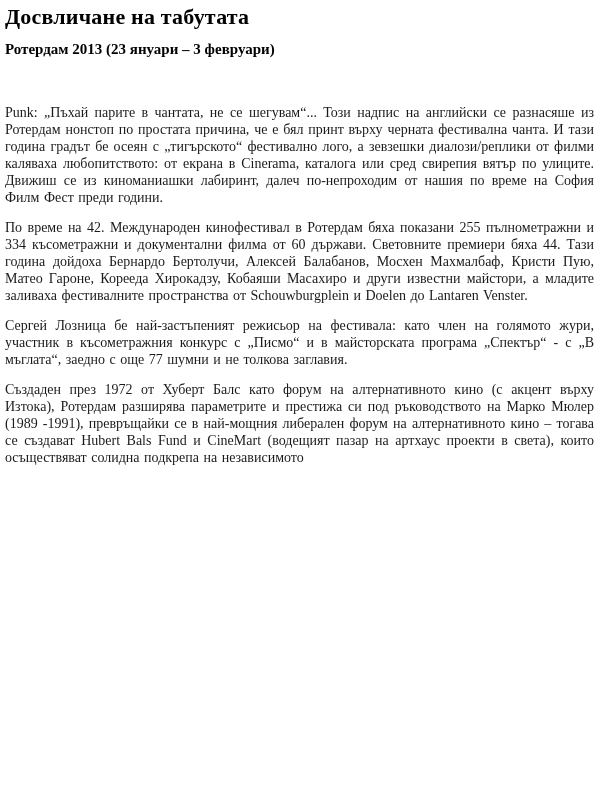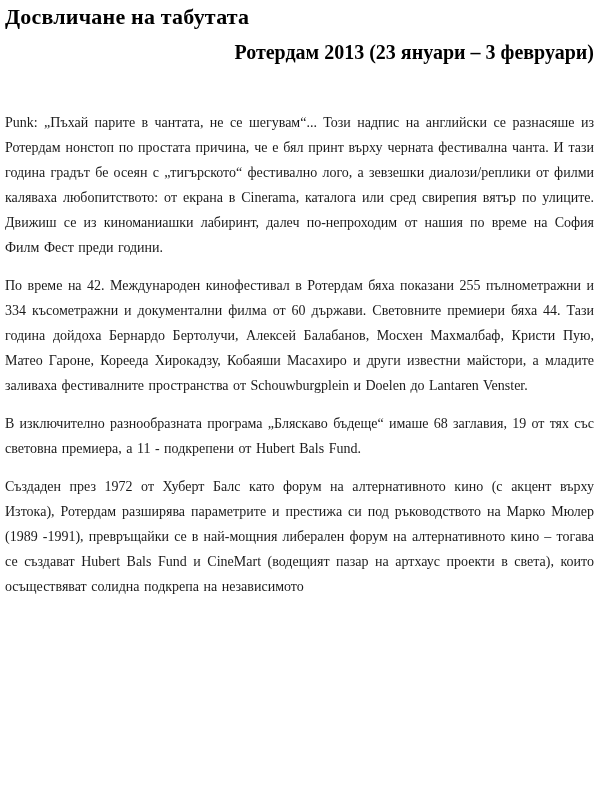--- a/index.html
+++ b/index.html
@@ -22,39 +22,38 @@
     overflow: hidden;
   }
   .doc-title {
     font-size: 22px;
     font-weight: bold;
     margin: 0 0 11px 0;
     letter-spacing: 0.2px;
     color: #000000;
   }
   .doc-subtitle {
-    font-size: 20px;
+    font-size: 15px;
     font-weight: bold;
     margin: 0 0 46px 0;
     color: #000000;
-    text-align: right;
   }
   .body-text p {
     font-size: 14px;
-    line-height: 25px;
+    line-height: 17px;
     text-align: justify;
     margin: 0 0 13px 0;
     word-spacing: 1px;
   }
 </style>
 </head>
 <body>
 
 <div class="page">
   <h1 class="doc-title">Досвличане на табутата</h1>
   <h2 class="doc-subtitle">Ротердам 2013 (23 януари – 3 февруари)</h2>
   <div class="body-text">
     <p>Punk: „Пъхай парите в чантата, не се шегувам“... Този надпис на английски се разнасяше из Ротердам нонстоп по простата причина, че е бял принт върху черната фестивална чанта. И тази година градът бе осеян с „тигърското“ фестивално лого, а зевзешки диалози/реплики от филми каляваха любопитството: от екрана в Cinerama, каталога или сред свирепия вятър по улиците. Движиш се из киноманиашки лабиринт, далеч по-непроходим от нашия по време на София Филм Фест преди години.</p>
     <p>По време на 42. Международен кинофестивал в Ротердам бяха показани 255 пълнометражни и 334 късометражни и документални филма от 60 държави. Световните премиери бяха 44. Тази година дойдоха Бернардо Бертолучи, Алексей Балабанов, Мосхен Махмалбаф, Кристи Пую, Матео Гароне, Корееда Хирокадзу, Кобаяши Масахиро и други известни майстори, а младите заливаха фестивалните пространства от Schouwburgplein и Doelen до Lantaren Venster.</p>
-    <p>В изключително разнообразната програма „Бляскаво бъдеще“ имаше 68 заглавия, 19 от тях със световна премиера, а 11 - подкрепени от Hubert Bals Fund.</p>
+    <p>Сергей Лозница бе най-застъпеният режисьор на фестивала: като член на голямото жури, участник в късометражния конкурс с „Писмо“ и в майсторската програма „Спектър“ - с „В мъглата“, заедно с още 77 шумни и не толкова заглавия.</p>
     <p>Създаден през 1972 от Хуберт Балс като форум на алтернативното кино (с акцент върху Изтока), Ротердам разширява параметрите и престижа си под ръководството на Марко Мюлер (1989 -1991), превръщайки се в най-мощния либерален форум на алтернативното кино – тогава се създават Hubert Bals Fund и CineMart (водещият пазар на артхаус проекти в света), които осъществяват солидна подкрепа на независимото</p>
   </div>
 </div>
 
 </body></html>

